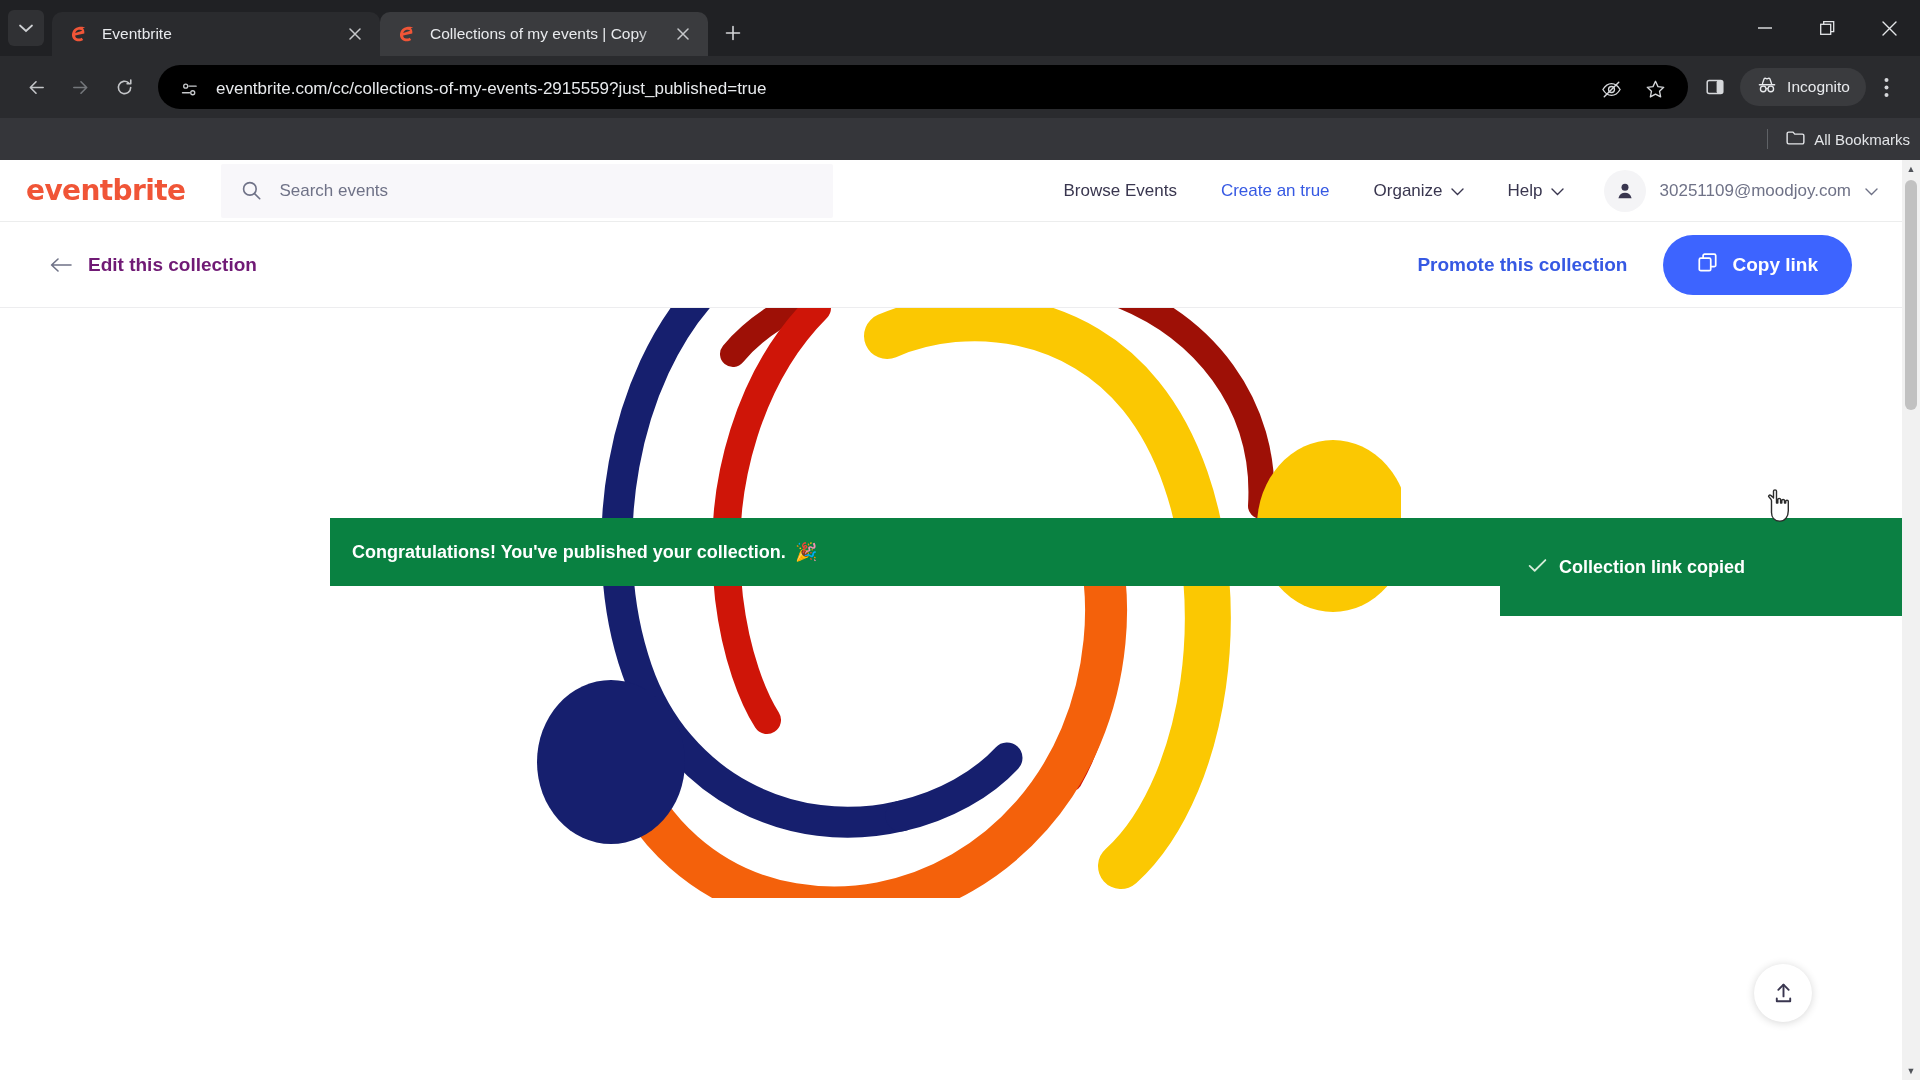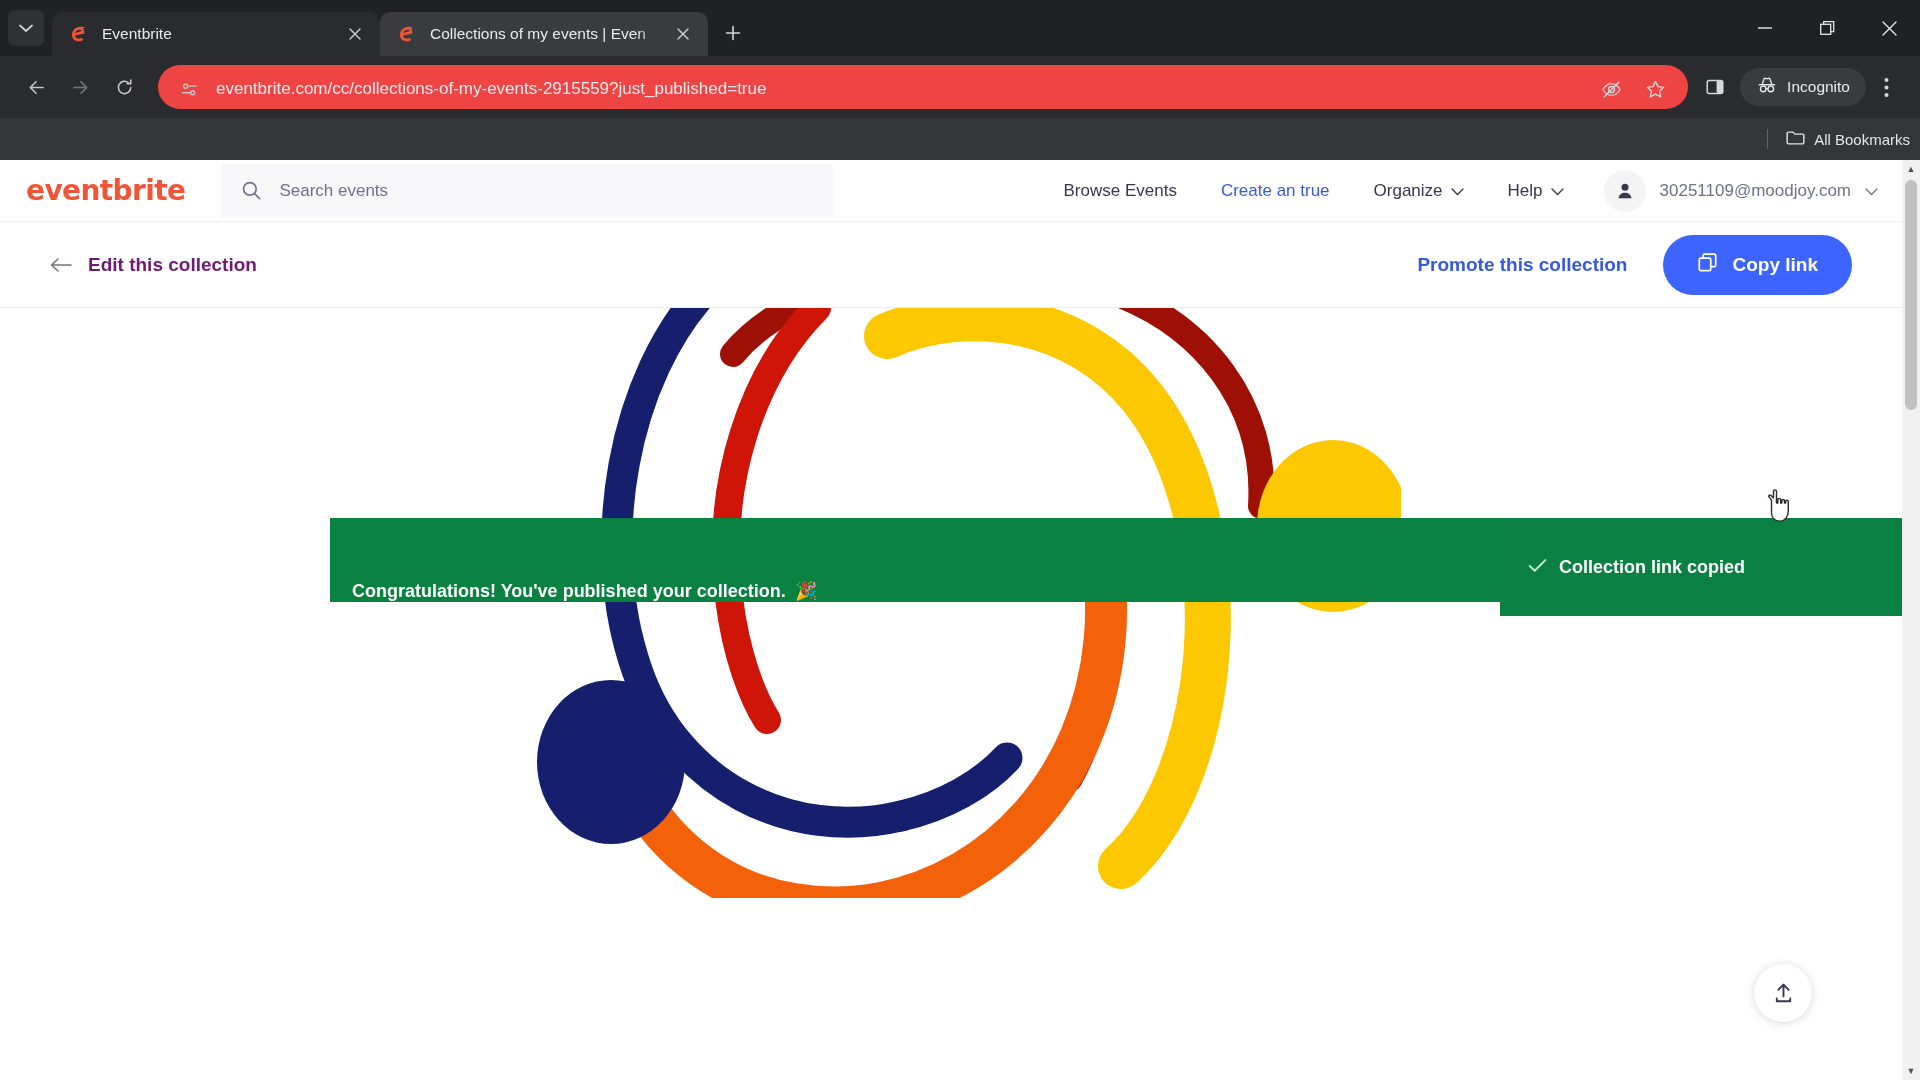--- a/index.html
+++ b/index.html
@@ -39,21 +39,21 @@
   .newtab { width:34px; height:34px; margin:0 0 6px 8px; border-radius:50%; display:flex; align-items:center; justify-content:center; color:#d3d5d8; font-size:24px; font-weight:300; flex:0 0 34px; }
 
   .wincontrols { position:absolute; right:0; top:0; height:56px; display:flex; }
   .wc { width:62px; height:56px; display:flex; align-items:center; justify-content:center; color:#e4e6e9; }
   .wc svg { display:block; }
 
   .toolbar { height:62px; background:#2a2b2e; display:flex; align-items:center; padding:0 14px; flex:0 0 62px; }
   .navbtn { width:44px; height:44px; border-radius:50%; display:flex; align-items:center; justify-content:center; color:#c3c5c8; flex:0 0 44px; }
   .navbtn.disabled { color:#74777b; }
   .omnibox {
-    flex:1 1 auto; height:44px; background:#ef4444; border-radius:22px;
+    flex:1 1 auto; height:44px; background:#000000; border-radius:22px;
     display:flex; align-items:center; padding:4px 14px 0 18px; margin:0 8px 0 12px;
   }
   .omni-icon { width:26px; height:26px; display:flex; align-items:center; justify-content:center; color:#c8cacd; margin-right:14px; flex:0 0 26px; }
   .omni-url { flex:1 1 auto; color:#e8eaed; font-size:17px; white-space:nowrap; overflow:hidden; }
   .omni-right { display:flex; align-items:center; gap:6px; }
   .tb-icon { width:38px; height:38px; border-radius:50%; display:flex; align-items:center; justify-content:center; color:#d6d8db; flex:0 0 38px; }
   .incognito-chip {
     height:38px; background:#3a3b3e; border-radius:19px; display:flex; align-items:center;
     gap:9px; padding:0 16px; color:#e8eaed; font-size:15.5px; margin-left:6px;
   }
@@ -100,22 +100,22 @@
     font-size:19px; font-weight:700; font-family:"Liberation Sans",sans-serif;
   }
 
   .body-scroll { position:absolute; left:0; right:0; top:0; bottom:0; }
 
   .hero-wrap { position:absolute; left:50px; right:50px; top:148px; height:590px; background:#fff; overflow:hidden; }
   .hero-img { position:absolute; left:50%; transform:translateX(-50%); top:-62px; width:900px; height:660px; }
 
   
   .toast-main {
-    position:absolute; left:330px; top:358px; width:1570px; height:84px;
-    background:#098141; display:flex; align-items:flex-end; padding-left:22px; z-index:4;
+    position:absolute; left:330px; top:358px; width:1570px; height:68px;
+    background:#098141; display:flex; align-items:center; padding-left:22px; z-index:4;
   }
   .toast-main .t-text { color:#fff; font-size:18px; font-weight:600; display:flex; align-items:center; gap:10px; }
   .toast-copied {
     position:absolute; left:1500px; top:358px; width:420px; height:98px;
     background:#0b8043; display:flex; align-items:center; justify-content:flex-start;
     padding-left:28px; gap:12px; z-index:5;
   }
   .toast-copied .c-check { color:#d6ecd9; font-size:18px; }
   .toast-copied .c-text { color:#fff; font-size:18px; font-weight:700; }
 
@@ -159,21 +159,21 @@
         </svg>
       </span>
     </div>
 
     <div class="tab active">
       <span class="tab-favicon">
         <svg width="20" height="20" viewBox="0 0 20 20">
           <path d="M16.3 4.1c-1.7-1.3-4.2-1.6-6.6-1.1C6.4 3.7 3.9 5.9 3.2 9c-.8 3.4.7 6.6 3.6 7.8 2.4 1 5.4.6 7.4-.9l-1.5-2.2c-1.3.9-3.2 1.2-4.6.6-1.2-.5-1.9-1.6-1.9-2.9l9.1-1.9c.3-2.1-.3-4.1-1.5-5.4zM6.3 9.1c.2-1.6 1.5-2.9 3.3-3.3 1.5-.3 2.9 0 3.6.9L6.3 9.1z" fill="#f05537"></path>
         </svg>
       </span>
-      <span class="tab-title">Collections of my events | Even</span>
+      <span class="tab-title">Collections of my events | Copy</span>
       <span class="tab-close">
         <svg width="12" height="12" viewBox="0 0 12 12">
           <path d="M1 1 L11 11 M11 1 L1 11" stroke="currentColor" stroke-width="1.5" stroke-linecap="round"></path>
         </svg>
       </span>
     </div>
 
     <div class="newtab">
       <svg width="16" height="16" viewBox="0 0 16 16">
         <path d="M8 1.5 V14.5 M1.5 8 H14.5" stroke="currentColor" stroke-width="1.6" stroke-linecap="round"></path>

